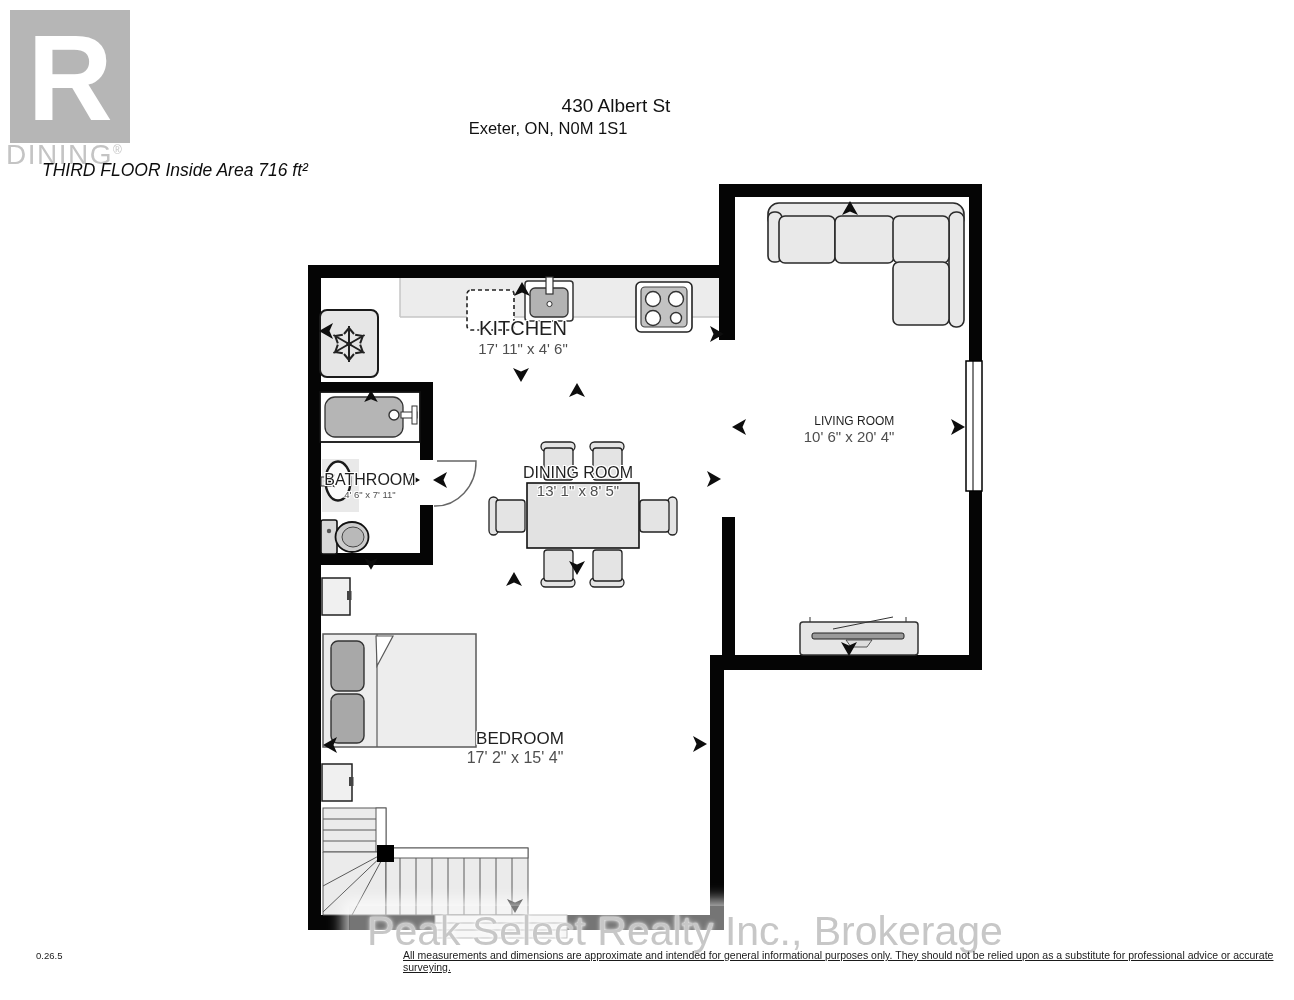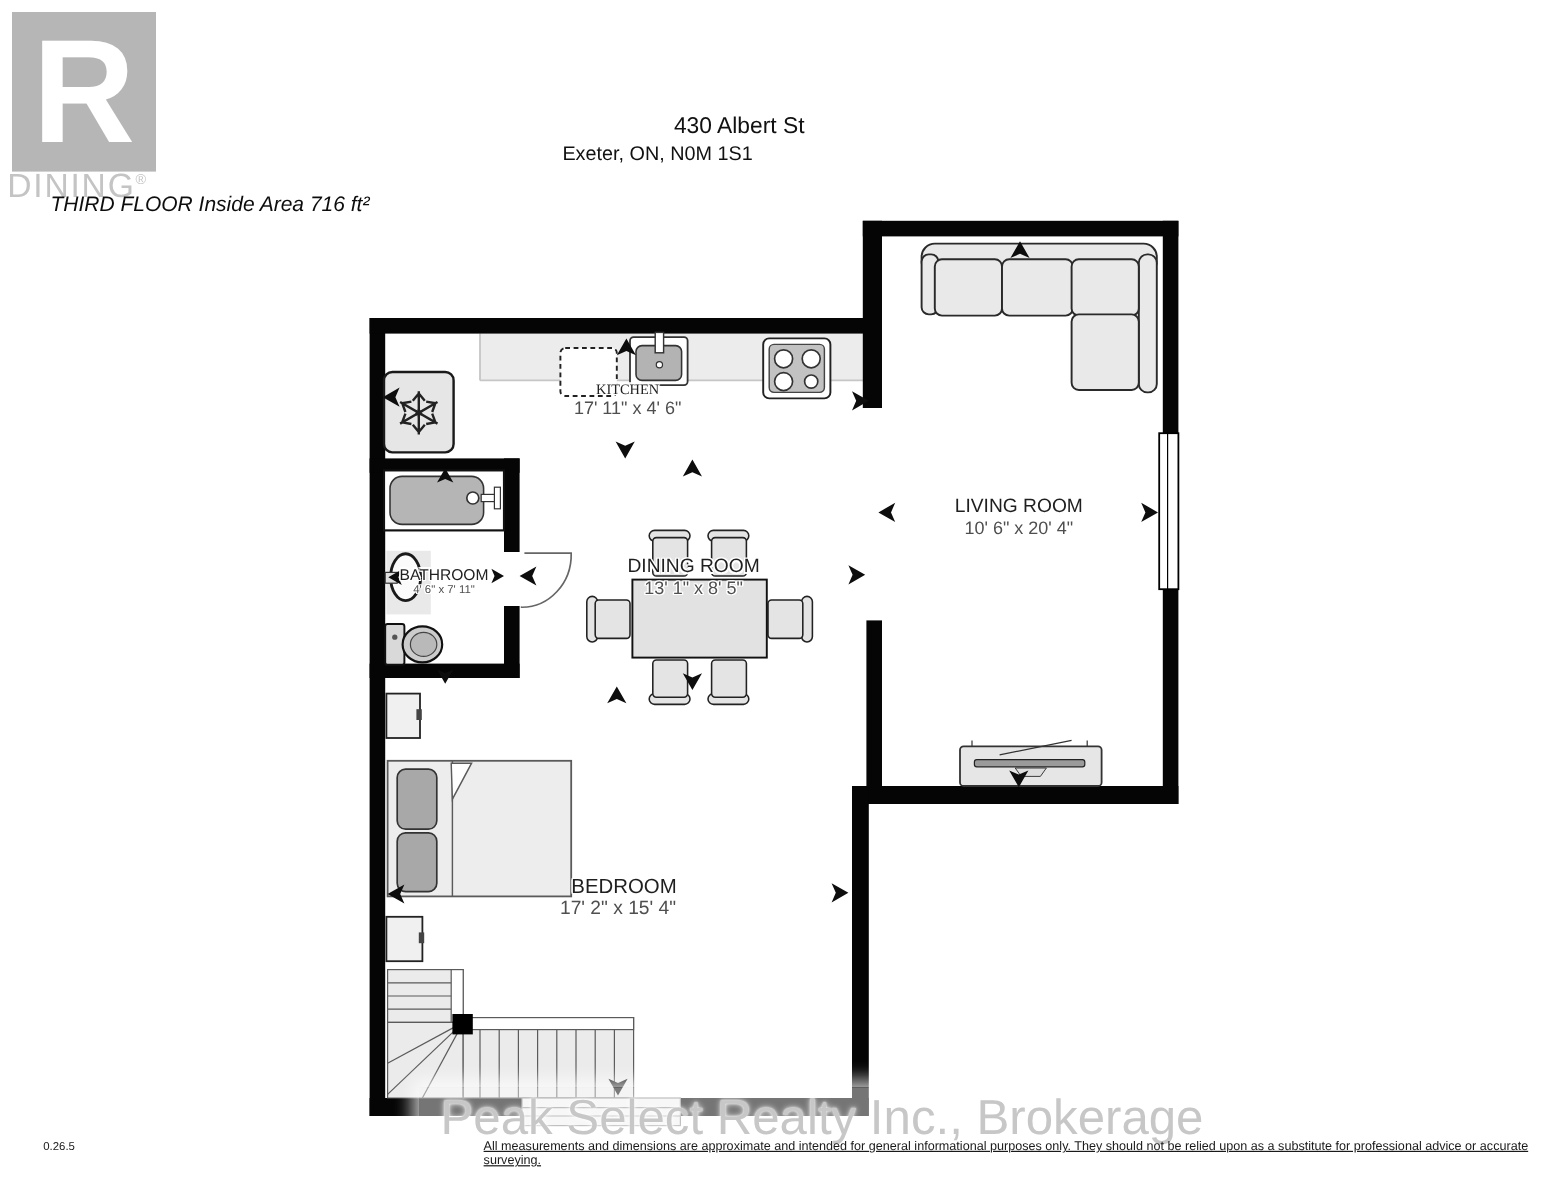--- a/index.html
+++ b/index.html
@@ -17,24 +17,24 @@
   .realtor-text{top:139px;left:6px;font-size:28px;color:#c4c4c4;letter-spacing:1.5px;z-index:4;}
   .realtor-text .reg{font-size:12px;vertical-align:super;letter-spacing:0;}
   
   svg.plan{top:0;left:0;z-index:2;}
   
   .room-label{z-index:3;text-align:center;transform:translateX(-50%);white-space:nowrap;
      text-shadow:0 1px 0 #fff,1px 0 0 #fff,-1px 0 0 #fff,0 -1px 0 #fff,
                  1px 1px 0 #fff,-1px -1px 0 #fff,1px -1px 0 #fff,-1px 1px 0 #fff;}
   .room-name{color:#1f1f1f;}
   .room-dims{color:#4f4f4f;}
-  .lbl-kitchen{top:317px;left:523px;}   .lbl-kitchen .room-name{font-size:12px;font-family:Liberation Serif, serif;}  .lbl-kitchen .room-dims{font-size:15px;}
-  .lbl-living{top:414px;left:849px;}    .lbl-living .room-name{font-size:16px;}   .lbl-living .room-dims{font-size:15px;}
+  .lbl-kitchen{top:317px;left:523px;}   .lbl-kitchen .room-name{font-size:20px;}  .lbl-kitchen .room-dims{font-size:15px;}
+  .lbl-living{top:414px;left:849px;}    .lbl-living .room-name{font-size:12px;text-align:right;}   .lbl-living .room-dims{font-size:15px;}
   .lbl-dining{top:464px;left:578px;}    .lbl-dining .room-name{font-size:16px;}   .lbl-dining .room-dims{font-size:15px;}
-  .lbl-bathroom{top:471px;left:370px;}  .lbl-bathroom .room-name{font-size:13px;} .lbl-bathroom .room-dims{font-size:9.5px;}
+  .lbl-bathroom{top:471px;left:370px;}  .lbl-bathroom .room-name{font-size:16px;} .lbl-bathroom .room-dims{font-size:9.5px;}
   .lbl-bedroom{top:729px;left:515px;}   .lbl-bedroom .room-name{font-size:17px;margin-left:10px;}  .lbl-bedroom .room-dims{font-size:16px;}
   
   .brokerage{top:906px;left:685px;transform:translateX(-50%);z-index:7;white-space:nowrap;
      font-size:41px;color:#c7c7c7;padding:2px 18px;background:rgba(255,255,255,0.45);
      box-shadow:0 0 14px 6px rgba(255,255,255,0.75);
      text-shadow:0 0 2px #fff,0 0 5px rgba(255,255,255,0.9);}
   .disclaimer{top:949px;left:403px;width:890px;text-align:left;font-size:10.5px;color:#1a1a1a;z-index:8;text-decoration:underline;}
   .version{top:950px;left:36px;font-size:9.5px;color:#1a1a1a;z-index:8;}
 </style>
 </head>

